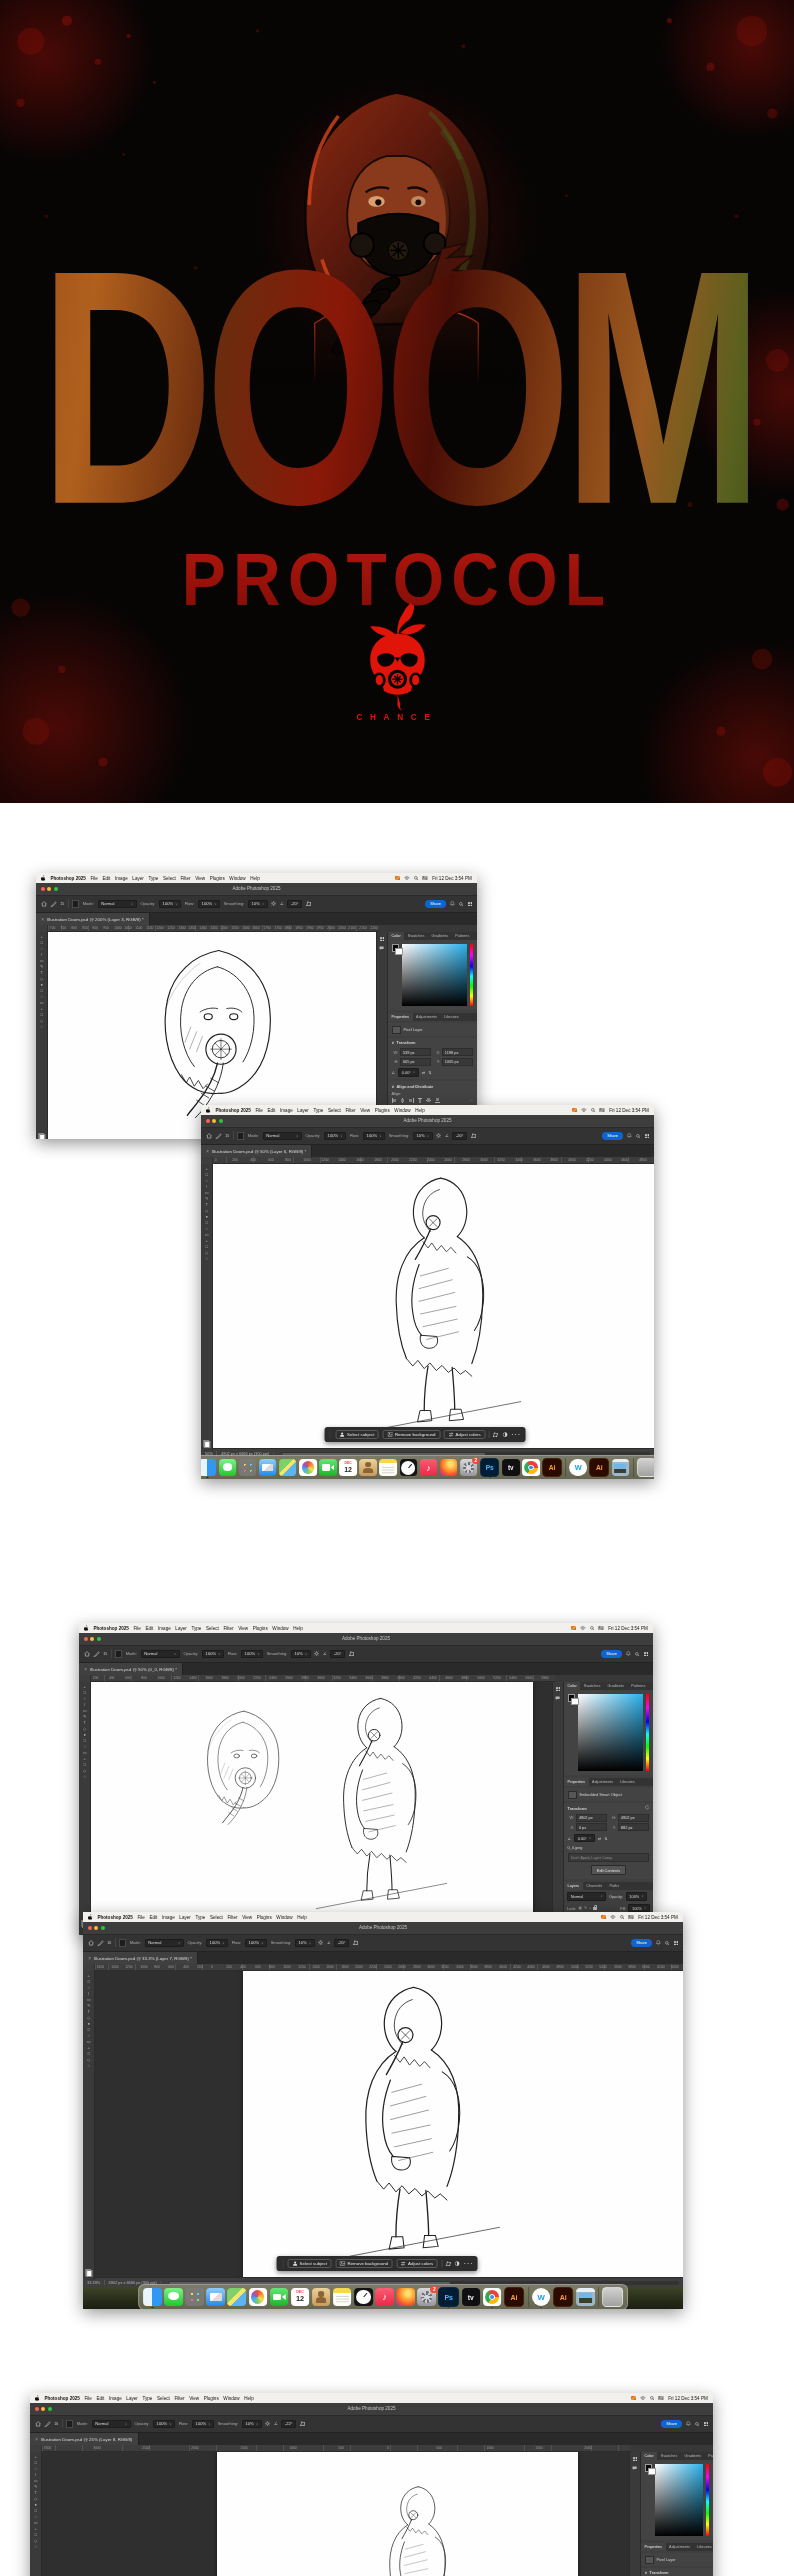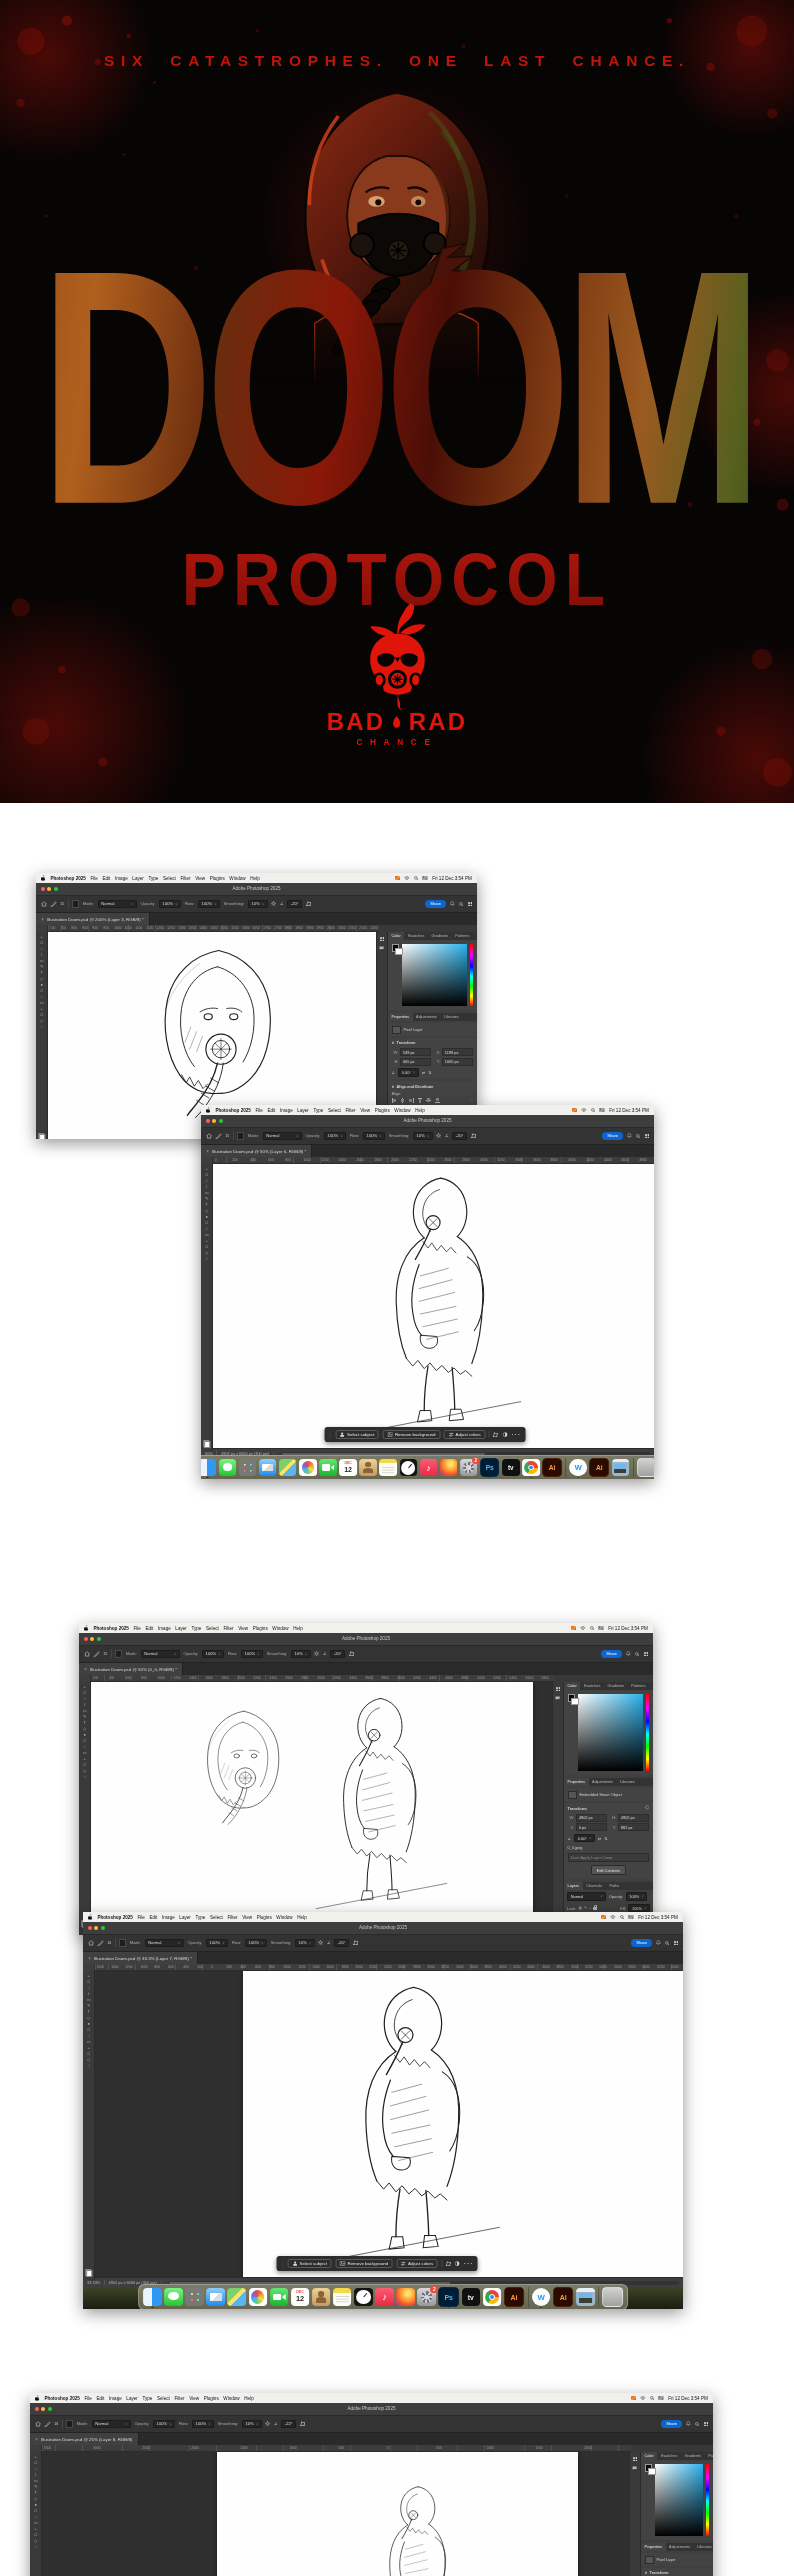--- a/index.html
+++ b/index.html
@@ -385,37 +385,29 @@
         <circle cx="200" cy="1480" r="9" opacity=".4"></circle>
           <circle cx="1480" cy="1280" r="20" opacity=".3"></circle>
         <circle cx="1400" cy="1420" r="9" opacity=".4"></circle>
           <circle cx="1510" cy="1500" r="28" opacity=".35"></circle>
         <circle cx="240" cy="300" r="2.5" opacity=".45"></circle>
           <circle cx="90" cy="420" r="3.5" opacity=".3"></circle>
         <circle cx="1430" cy="420" r="4" opacity=".3"></circle>
           <circle cx="1340" cy="980" r="5" opacity=".3"></circle>
       </g>
     </svg>
-    <div class="tagline">SIX CATASTROPHES. ONE LAST CHANCE.</div>
     <svg class="pfig" viewBox="0 0 600 600" width="309" height="309">
         <use href="#poster-fig" width="100%" height="100%"></use>
       </svg>
     <div class="doom">DOOM</div>
     <div class="protocol">PROTOCOL</div>
     <div class="studio">
       <svg class="skull" viewBox="0 0 184 212" width="95" height="109">
           <use href="#skull" width="100%" height="100%"></use>
         </svg>
-      <div class="studio-name">
-        <span>BAD</span>
-        <svg width="9.3" height="12.4" viewBox="0 0 18 24">
-            <use href="#leaf" width="100%" height="100%"></use>
-          </svg>
-        <span>RAD</span>
-      </div>
       <div class="studio-sub">CHANCE</div>
     </div>
   </section>
 
   <div id="shots">
       <div class="shot" style="left: 36px; top: 873px; width: 441px; height: 266px; z-index: 10;">
         <div class="menubar">
           <span class="mb-ic">
             <svg viewBox="0 0 170 200" width="4.6" height="5.7">
               <path fill="#111" d="M150 70c-1 1-22 13-22 39 0 30 26 41 27 41 0 1-4 15-14 29-9 12-18 25-32 25s-18-8-34-8c-16 0-21 8-34 8s-22-12-32-26C-2 160-8 129 2 107c7-16 21-26 36-26 14 0 26 9 33 9 7 0 21-10 36-10 6 0 27 1 43-10zM119 0c2 13-4 26-11 35-8 10-21 17-33 16-2-12 4-25 11-33C94 8 108 1 119 0z"></path>

